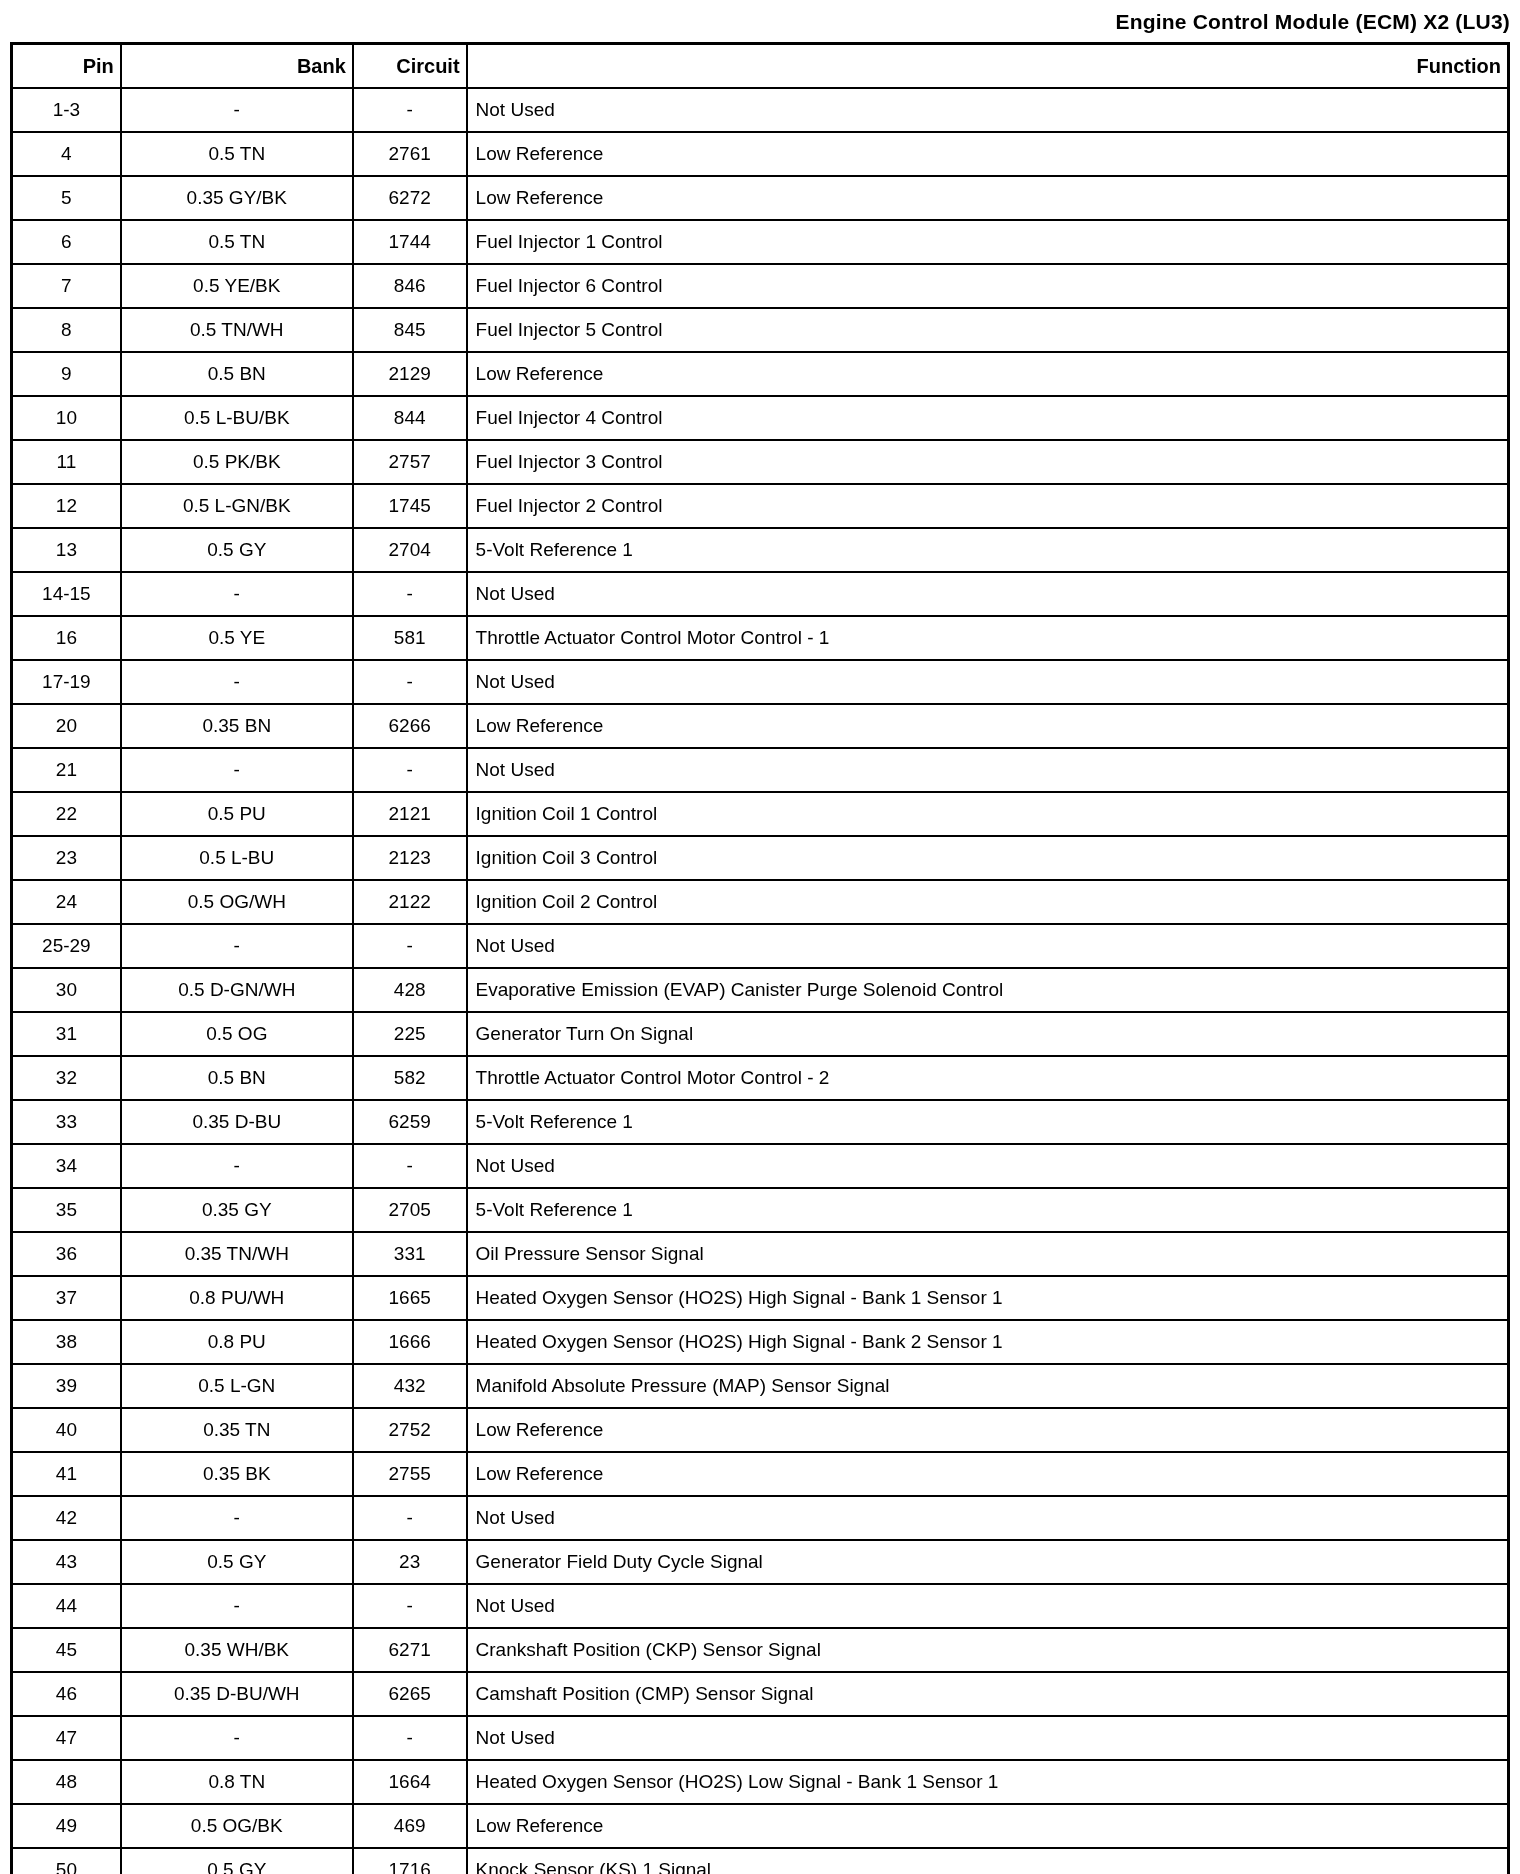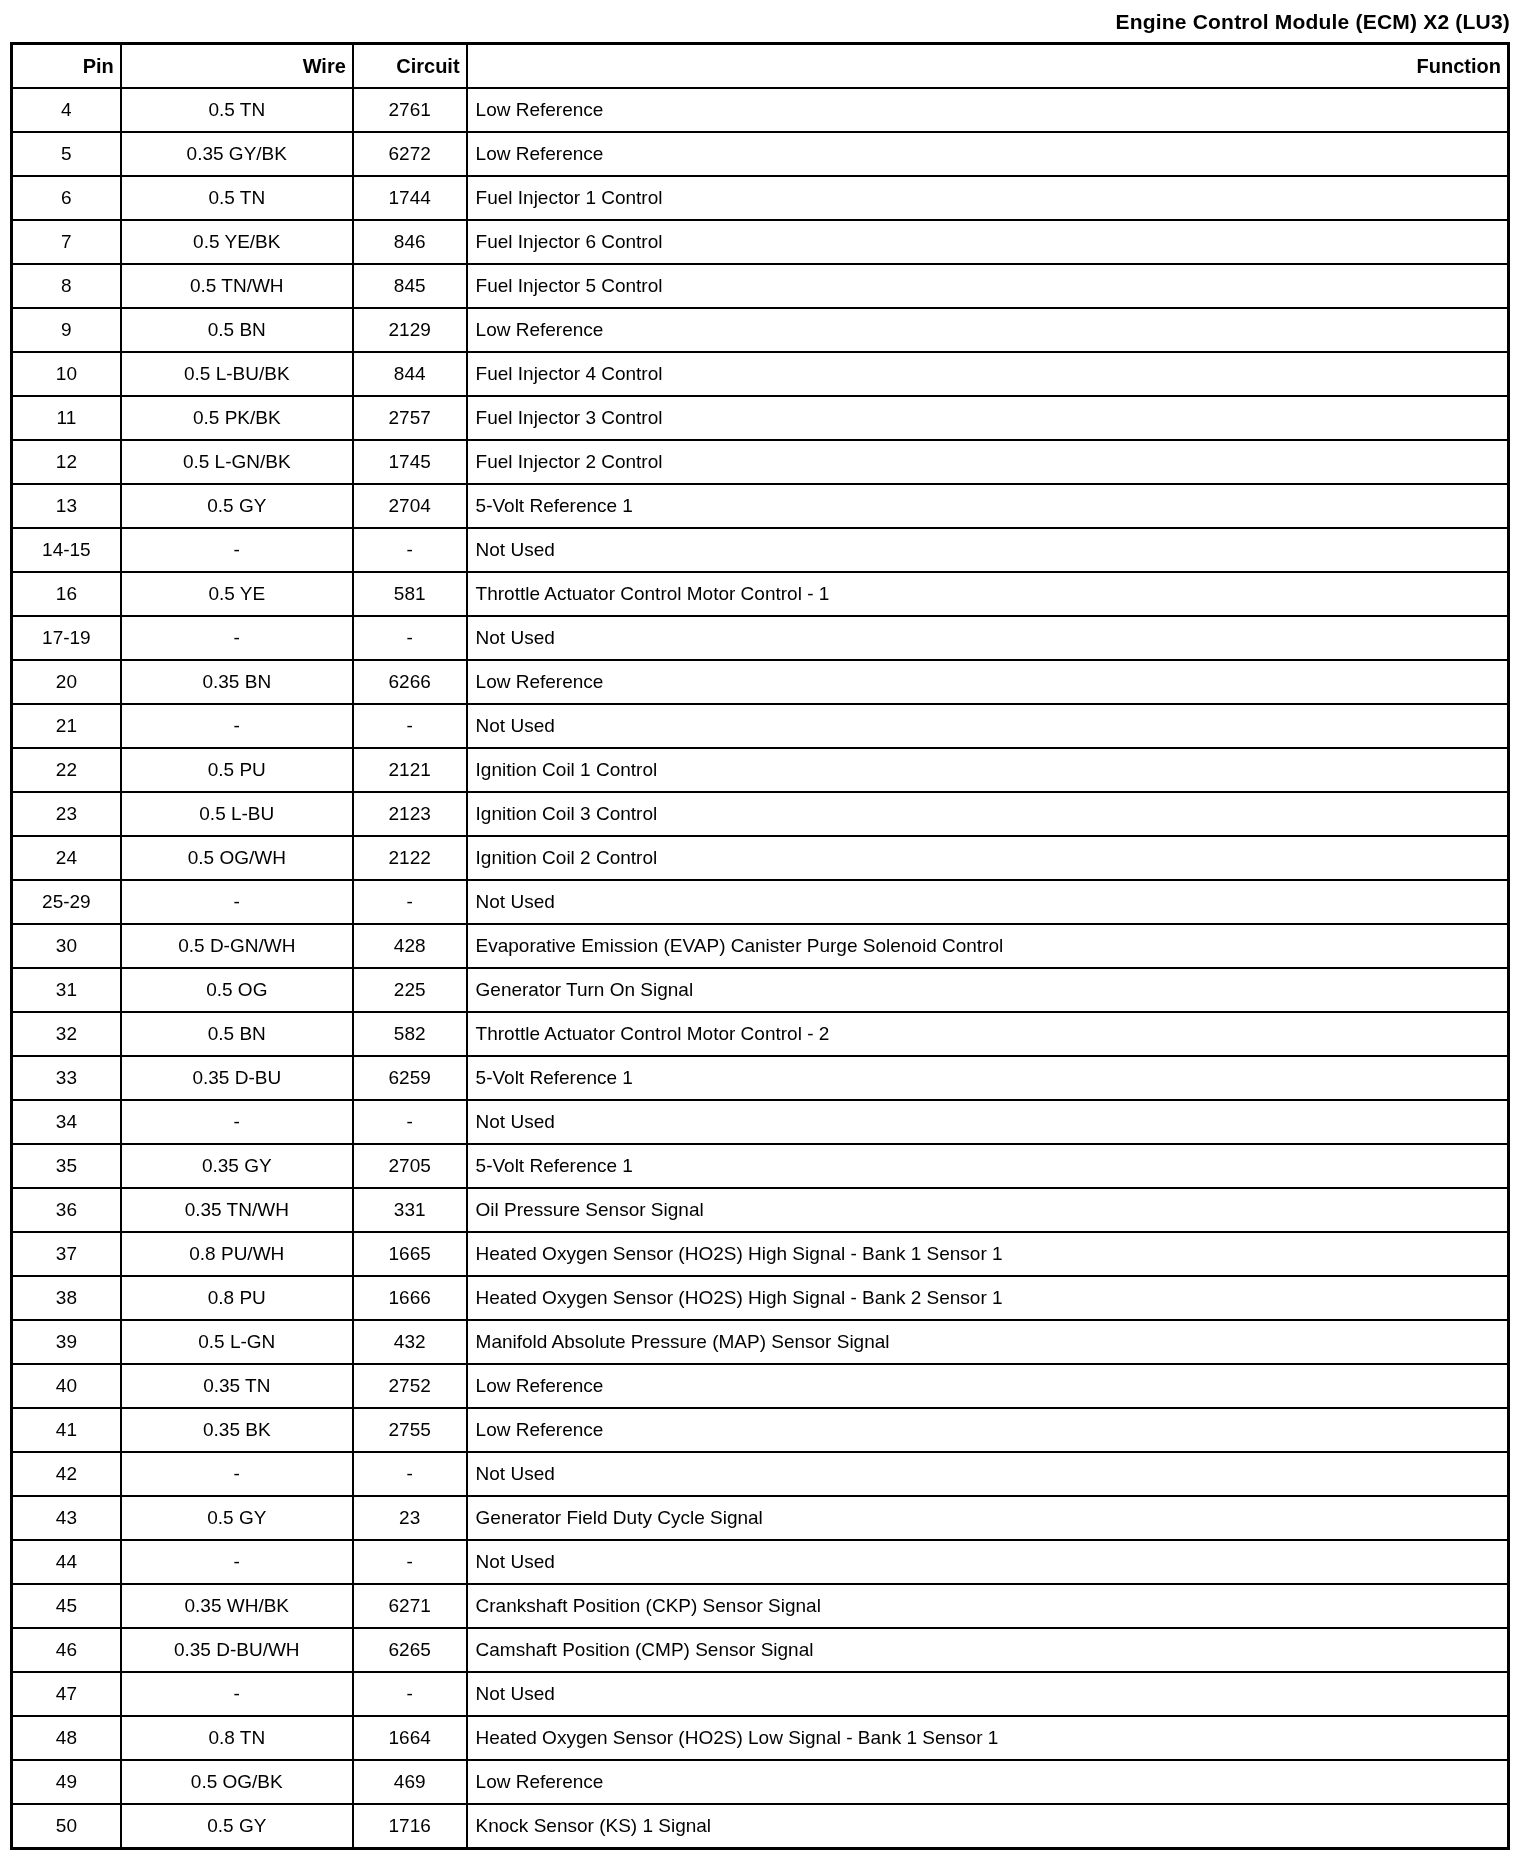--- a/index.html
+++ b/index.html
@@ -70,26 +70,32 @@
   <table class="pinout">
     <colgroup>
       <col class="col-pin">
       <col class="col-wire">
       <col class="col-circuit">
       <col class="col-func">
     </colgroup>
     <thead>
       <tr>
           <th>Pin</th>
-          <th>Wire</th>
+          <th>Bank</th>
           <th>Circuit</th>
           <th>Function</th>
         </tr>
     </thead>
     <tbody>
+        <tr>
+          <td>1-3</td>
+          <td>-</td>
+          <td>-</td>
+          <td>Not Used</td>
+        </tr>
         <tr>
           <td>4</td>
           <td>0.5 TN</td>
           <td>2761</td>
           <td>Low Reference</td>
         </tr>
         <tr>
           <td>5</td>
           <td>0.35 GY/BK</td>
           <td>6272</td>

